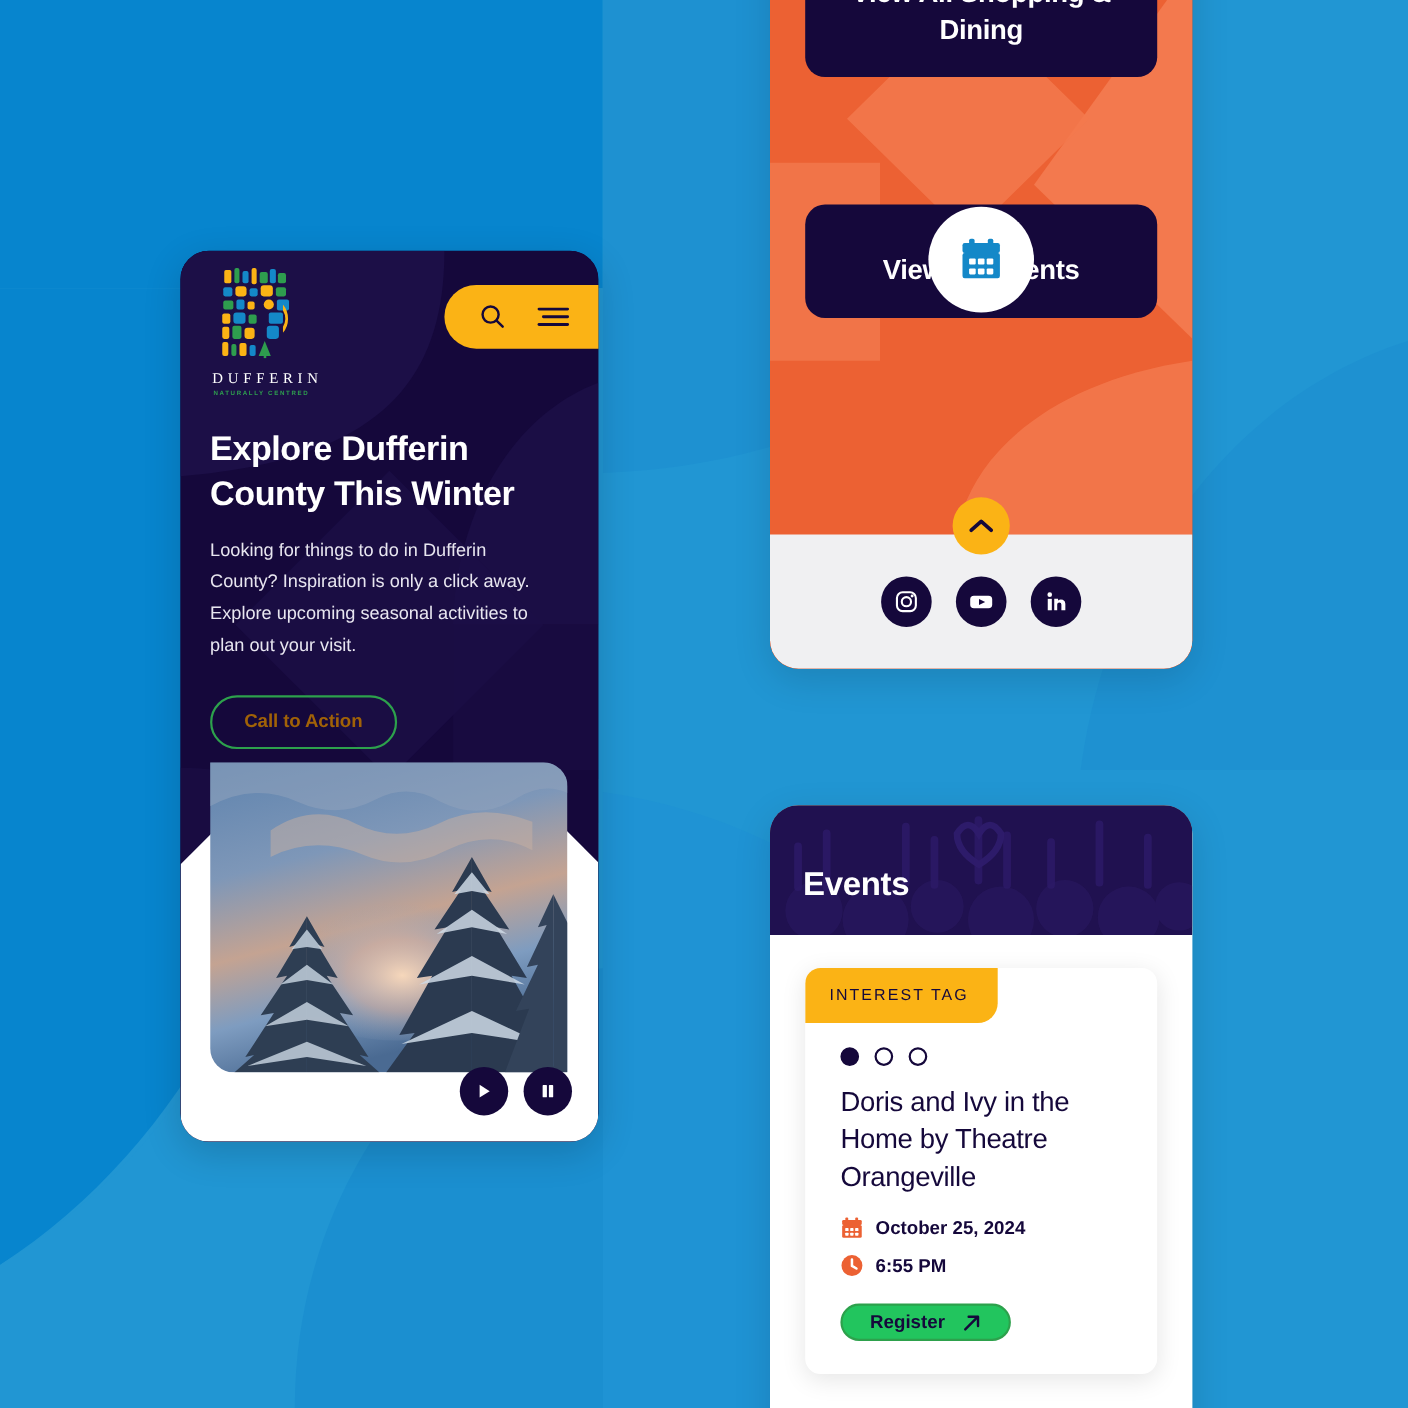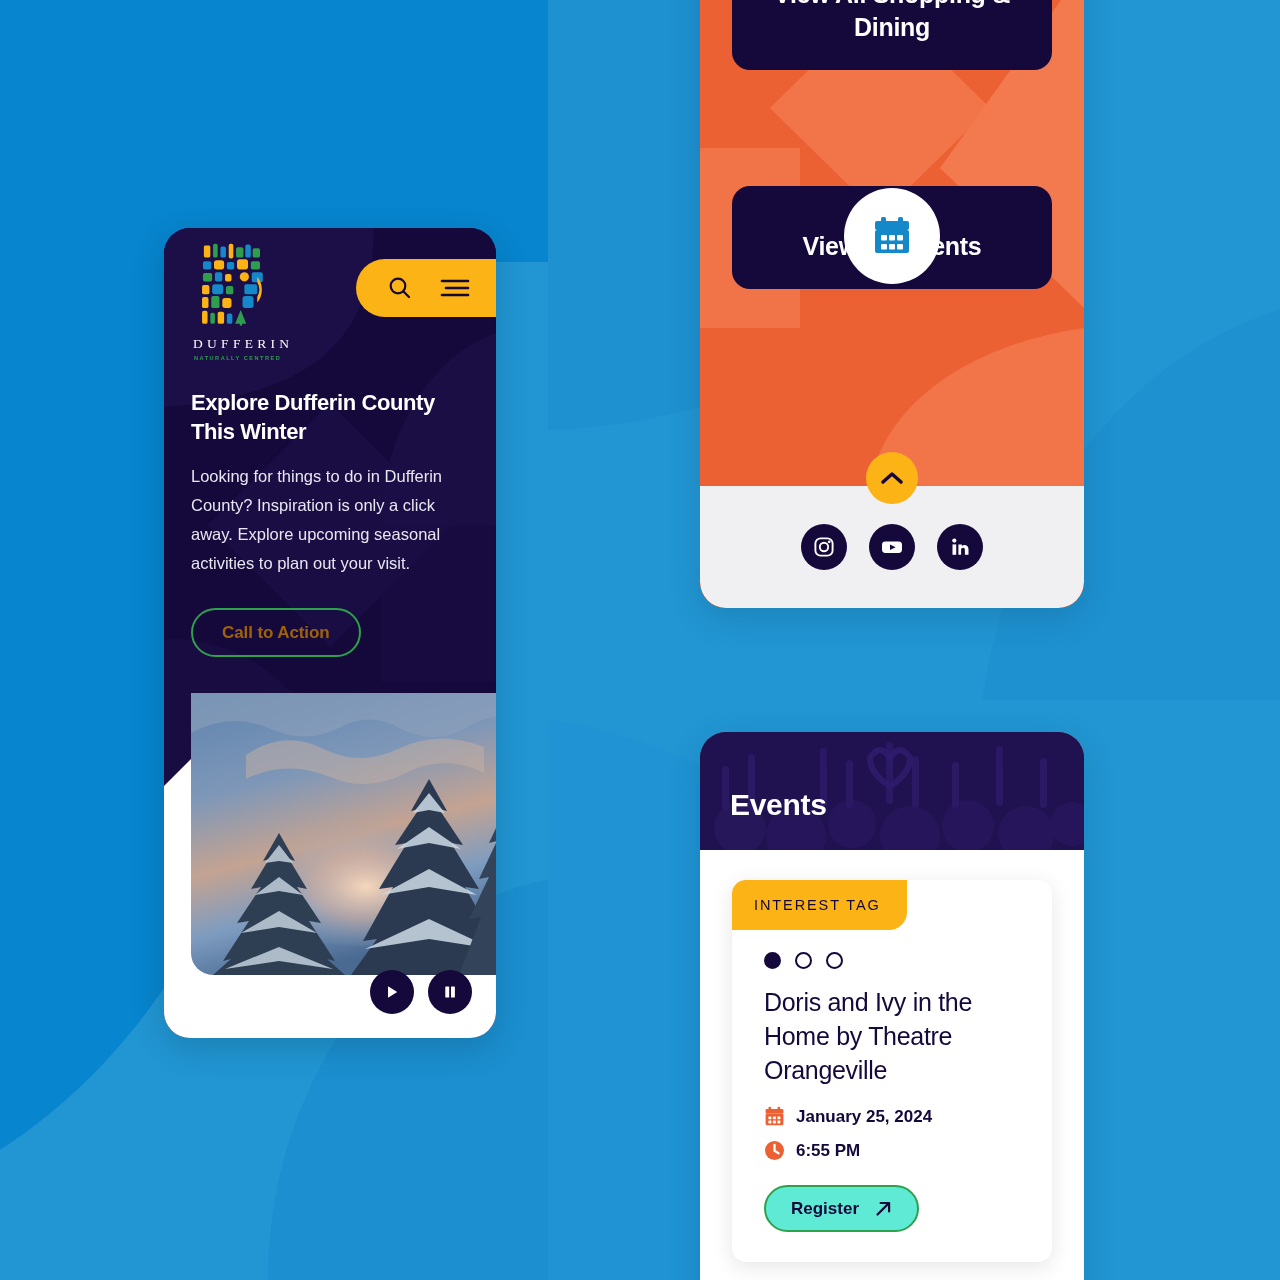--- a/index.html
+++ b/index.html
@@ -12,21 +12,21 @@
   }
 
   
   #bg { position:absolute; inset:0; z-index:0; }
 
   
   .stage { position:absolute; z-index:5; }
 
   
   #hero-card {
-    left:164px; top:228px; width:332px; height:810px;
+    left:164px; top:228px; width:380px; height:810px;
     border-radius:26px;
     background:#15083B;
     overflow:hidden;
     box-shadow:0 10px 34px rgba(0,0,0,.16);
   }
   #hero-card .hero-bg { position:absolute; inset:0; }
   #hero-inner { position:relative; z-index:3; height:100%; }
 
   .logo-wrap { position:absolute; left:27px; top:12px; width:115px; }
   .logo-d { width:92px; height:92px; display:block; }
@@ -45,21 +45,21 @@
     width:141px; height:58px;
     background:#FBB315;
     border-top-left-radius:29px; border-bottom-left-radius:29px;
     display:flex; align-items:center; justify-content:space-around;
     padding:0 14px 0 18px;
   }
   .nav-ico { display:flex; align-items:center; justify-content:center; cursor:pointer; }
 
   .hero-body { position:absolute; left:27px; top:160px; right:30px; }
   .hero-title {
-    color:#fff; font-size:22px; line-height:1.32; font-weight:700;
+    color:#fff; font-size:31px; line-height:1.32; font-weight:700;
     letter-spacing:-0.4px; max-width:310px;
   }
   .hero-desc {
     color:#E8E6F0; font-size:16.5px; line-height:1.76; margin-top:16px;
     max-width:300px; font-weight:400;
   }
   #cta-button {
     margin-top:30px; display:inline-flex; align-items:center; justify-content:center;
     height:49px; padding:0 29px;
     border:2px solid #2DA14C; border-radius:26px;
@@ -182,22 +182,22 @@
   }
   .meta-row {
     display:flex; align-items:center; gap:11px;
     padding:0 32px; margin-top:13px;
     color:#15083B; font-size:17px; font-weight:700;
   }
   .meta-row.first { margin-top:19px; }
   #register-btn {
     margin:24px 0 30px 32px;
     display:inline-flex; align-items:center; gap:16px;
-    height:47px; padding:0 25px;
-    border:2px solid #2DA14C; border-radius:25px; background:#5eead4;
+    height:34px; padding:0 25px;
+    border:2px solid #2DA14C; border-radius:25px; background:#22c55e;
     color:#15083B; font-size:17px; font-weight:700; cursor:pointer;
   }
 </style>
 </head>
 <body>
 
 <svg id="bg" viewBox="0 0 1280 1280" preserveAspectRatio="none">
   <rect x="0" y="0" width="1280" height="1280" fill="#2196D3"></rect>
   <rect x="0" y="0" width="548" height="262" fill="#0785CE"></rect>
   <path d="M0 262 H548 V1280 H0 Z" fill="#2196D3"></path>
@@ -483,21 +483,21 @@
         <rect x="1.6" y="7.6" width="17.8" height="11.6" rx="1.4" fill="#EC6133"></rect>
         <g fill="#fff">
           <rect x="4.4" y="10.4" width="3" height="2.8" rx="0.6"></rect>
           <rect x="8.9" y="10.4" width="3" height="2.8" rx="0.6"></rect>
           <rect x="13.4" y="10.4" width="3" height="2.8" rx="0.6"></rect>
           <rect x="4.4" y="14.6" width="3" height="2.8" rx="0.6"></rect>
           <rect x="8.9" y="14.6" width="3" height="2.8" rx="0.6"></rect>
           <rect x="13.4" y="14.6" width="3" height="2.8" rx="0.6"></rect>
         </g>
       </svg>
-      <span>January 25, 2024</span>
+      <span>October 25, 2024</span>
     </div>
 
     <div class="meta-row">
       <svg width="21" height="21" viewBox="0 0 21 21">
         <circle cx="10.5" cy="10.5" r="9.5" fill="#EC6133"></circle>
         <path d="M10.5 5 V10.8 L14.6 13.2" fill="none" stroke="#fff" stroke-width="2.3" stroke-linecap="round" stroke-linejoin="round"></path>
       </svg>
       <span>6:55 PM</span>
     </div>
 

